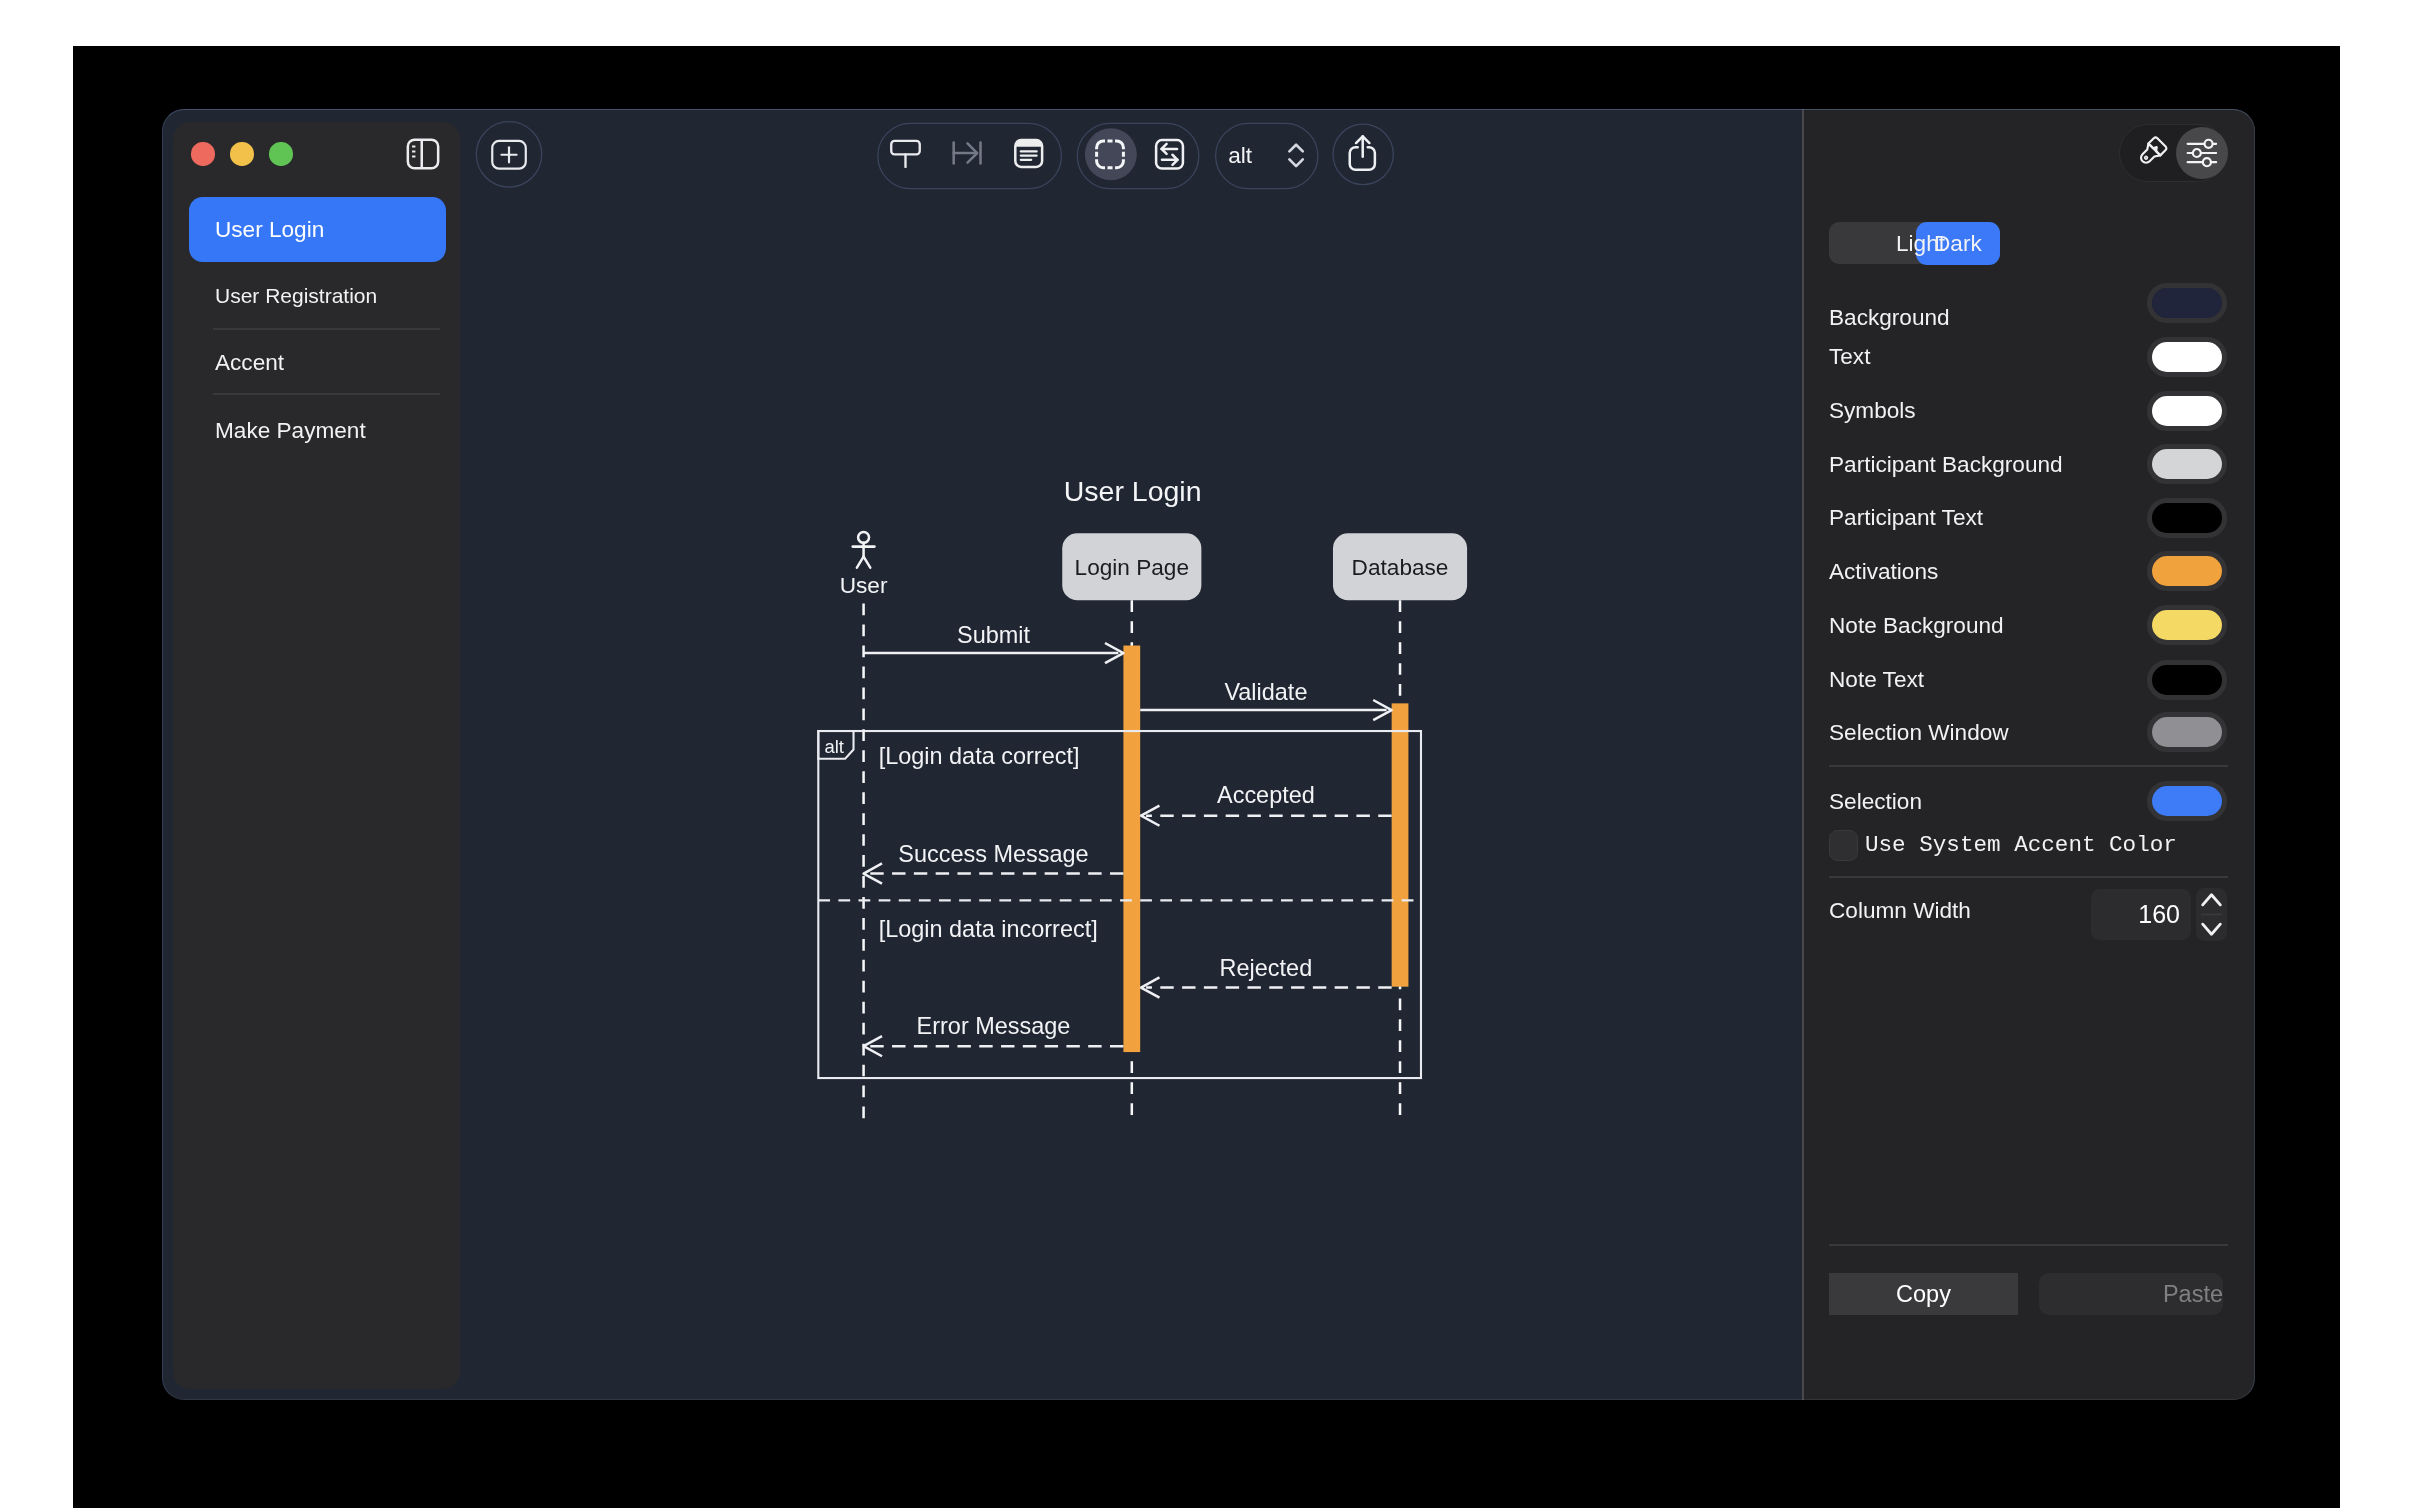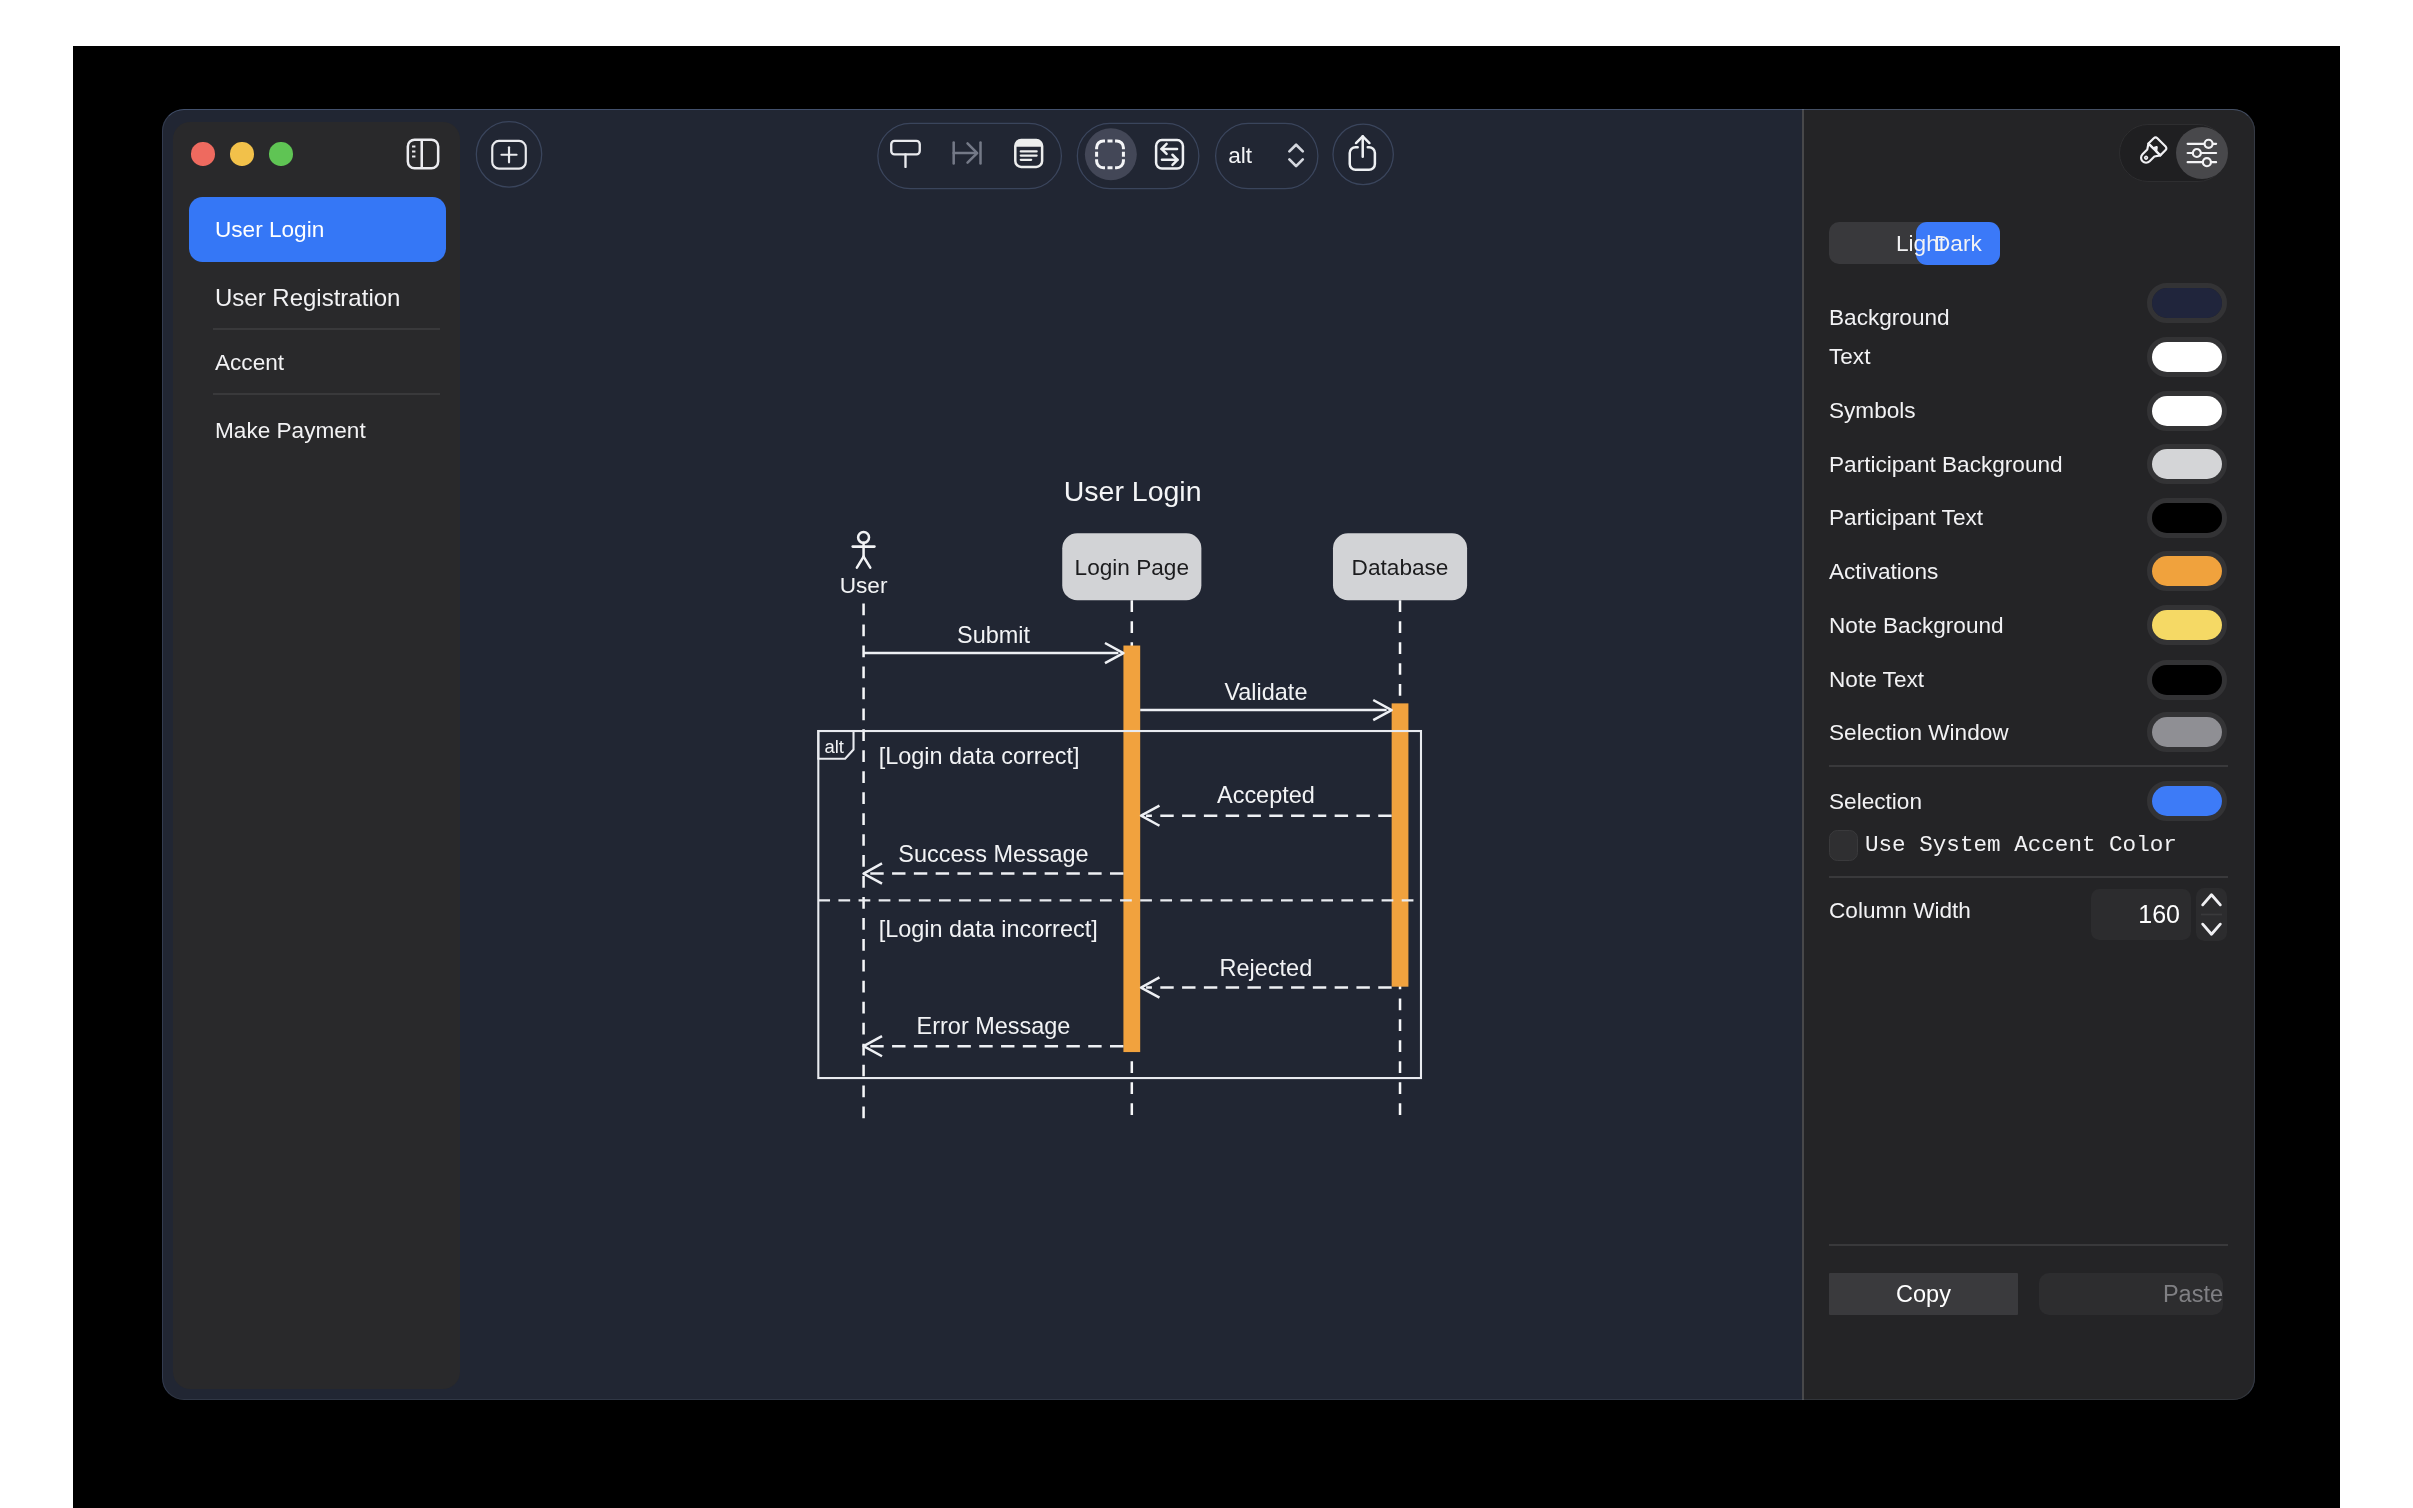--- a/index.html
+++ b/index.html
@@ -26,21 +26,21 @@
     <div class="tl" style="left:57px;background:#f2c14a;"></div>
     <div class="tl" style="left:96px;background:#5fc454;"></div>
     <svg style="position:absolute;left:233px;top:16px;" width="34" height="32" viewBox="0 0 40 38">
       <rect x="2" y="2" width="36" height="34" rx="8" fill="none" stroke="#ececf0" stroke-width="3"></rect>
       <line x1="18.5" y1="2" x2="18.5" y2="36" stroke="#ececf0" stroke-width="3"></line>
       <line x1="7" y1="10" x2="11" y2="10" stroke="#ececf0" stroke-width="2.4"></line>
       <line x1="7" y1="16" x2="11" y2="16" stroke="#ececf0" stroke-width="2.4"></line>
       <line x1="7" y1="22" x2="11" y2="22" stroke="#ececf0" stroke-width="2.4"></line>
     </svg>
     <div style="position:absolute;left:16px;top:75px;width:257px;height:65px;background:#3577f6;border-radius:13.4px;color:#fff;font-size:22.6px;line-height:65px;padding-left:26px;">User Login</div>
-    <div class="lbl" style="left:42px;top:162px;font-size:24px;">User Registration</div>
+    <div class="lbl" style="left:42px;top:162px;font-size:21px;">User Registration</div>
     <div class="sep" style="left:40px;top:206px;width:227px;"></div>
     <div class="lbl" style="left:42px;top:228px;font-size:22.6px;">Accent</div>
     <div class="sep" style="left:40px;top:271px;width:227px;"></div>
     <div class="lbl" style="left:42px;top:296px;font-size:22.6px;">Make Payment</div>
   </div>
 
   <div style="position:absolute;left:1640px;top:0;width:1.7px;height:1291px;background:#48484a;z-index:11;"></div>
   <div id="rpanel">
 
     <div style="position:absolute;left:316px;top:15px;width:108px;height:58px;background:#1f1f21;border:1.7px solid #2e2e30;border-radius:29px;"></div>

